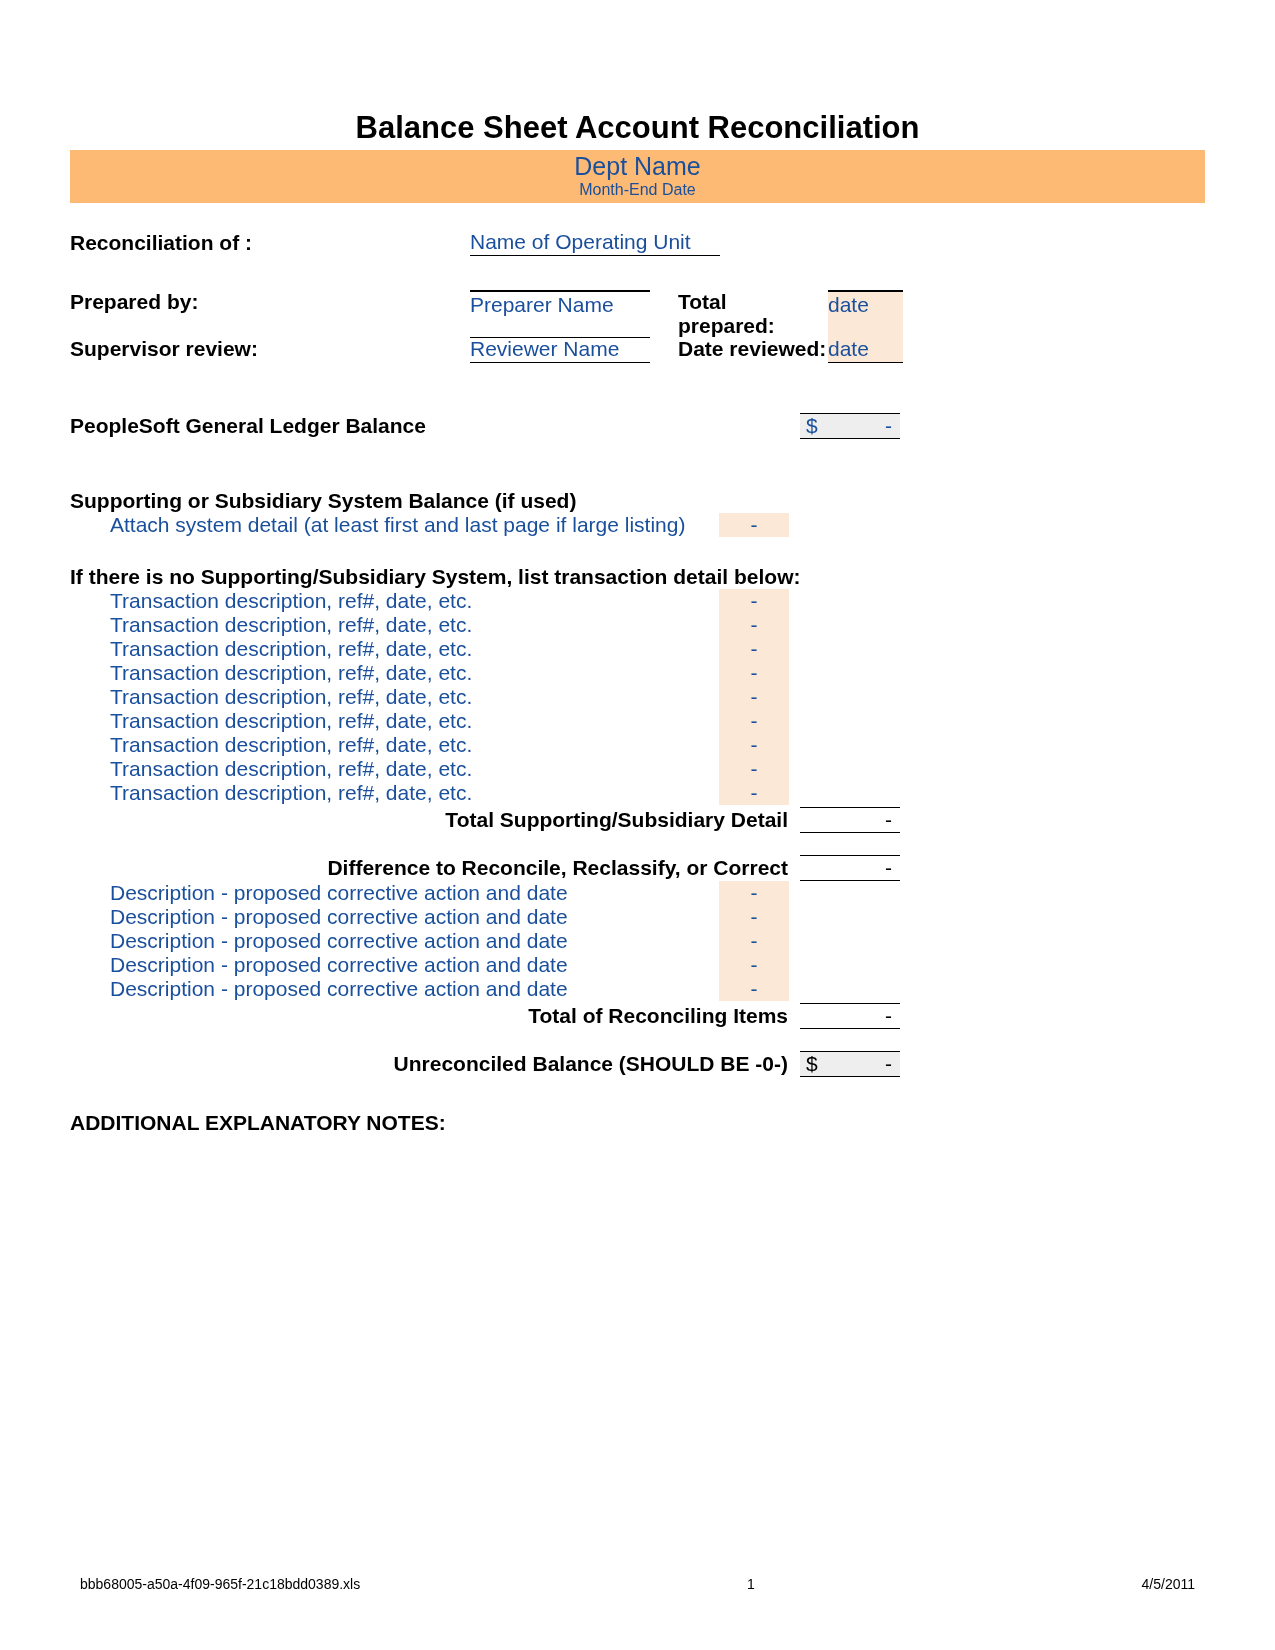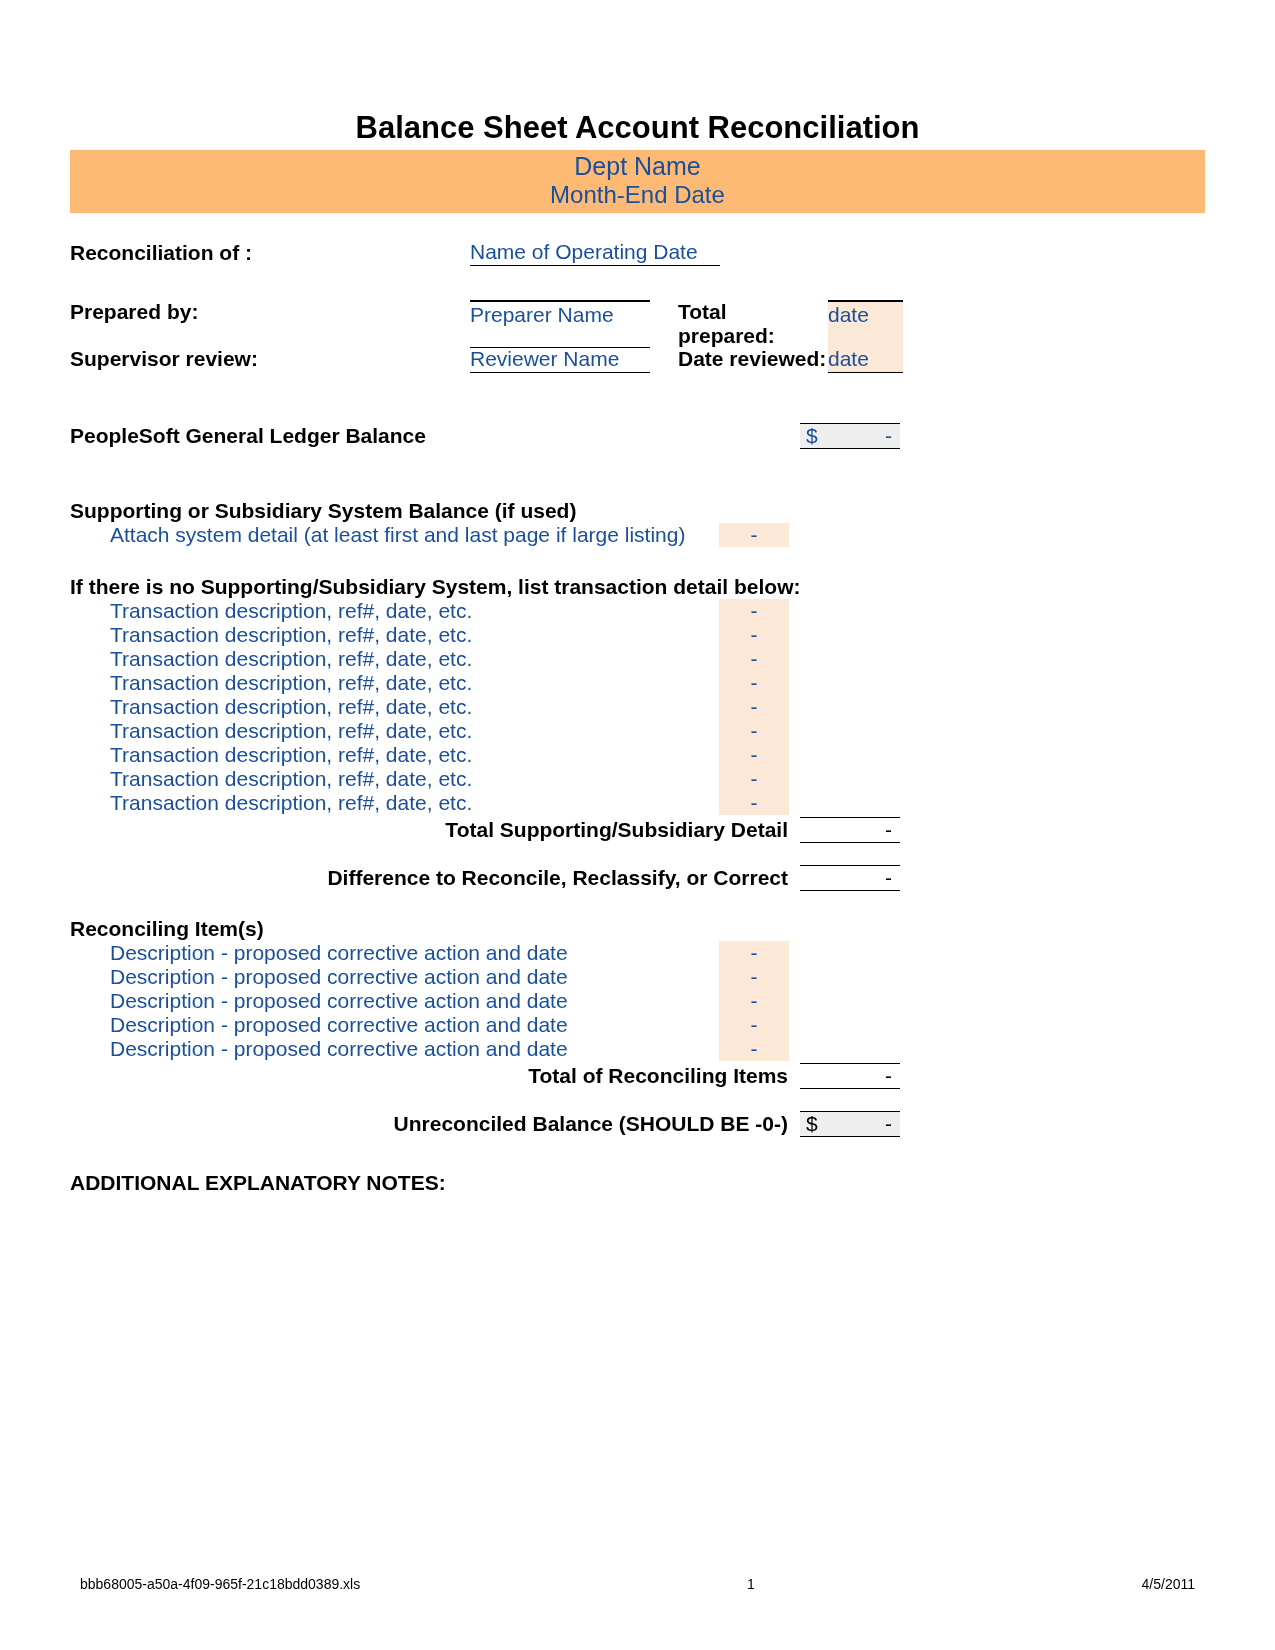--- a/index.html
+++ b/index.html
@@ -26,21 +26,21 @@
   .header-band {
     background: #fdba74;
     text-align: center;
     padding: 2px 0 4px 0;
   }
   .blue { color: #1a4f9c; }
   .dept {
     font-size: 25px;
   }
   .med {
-    font-size: 24px;
+    font-size: 16px;
   }
   .bold { font-weight: bold; }
   .amount-box2 {
     width: 100px;
     text-align: right;
     padding-right: 8px;
     border-top: 1.5px solid #000;
     border-bottom: 1.5px solid #000;
     background: #eee;
     display: flex;
@@ -130,21 +130,21 @@
   <div class="title">Balance Sheet Account Reconciliation</div>
 
   <div class="header-band">
     <div class="blue dept">Dept Name</div>
     <div class="blue med">Month-End Date</div>
   </div>
 
   <div class="recon-row">
     <div class="lbl">Reconciliation of :</div>
     <div class="val">
-      <div class="blue field-underlined" style="margin-top:-1px;">Name of Operating Date</div>
+      <div class="blue field-underlined" style="margin-top:-1px;">Name of Operating Unit</div>
     </div>
   </div>
 
   <div class="prep-row" style="margin-top:34px;">
     <div class="lbl">Prepared by:</div>
     <div class="namecol blue field-top-underlined field-underlined">Preparer Name</div>
     <div class="gap"></div>
     <div class="dlabel">Total prepared:</div>
     <div class="dval blue field-top-underlined field-underlined" style="background:#fbe8d7;">date</div>
   </div>
@@ -225,21 +225,20 @@
   <div class="total-line" style="margin-top:2px;">
     <div class="lbl">Total Supporting/Subsidiary Detail</div>
     <div class="amt">-</div>
   </div>
 
   <div class="total-line" style="margin-top:22px;">
     <div class="lbl">Difference to Reconcile, Reclassify, or Correct</div>
     <div class="amt">-</div>
   </div>
 
-  <div class="bold" style="margin-top:26px;">Reconciling Item(s)</div>
 
   <div id="reconitems-list">
       <div class="sub-row">
         <div class="desc indent blue">Description - proposed corrective action and date</div>
         <div class="peachslot"><span class="peach blue">-</span></div>
         <div class="amtslot"></div>
       </div>
       <div class="sub-row">
         <div class="desc indent blue">Description - proposed corrective action and date</div>
         <div class="peachslot"><span class="peach blue">-</span></div>

